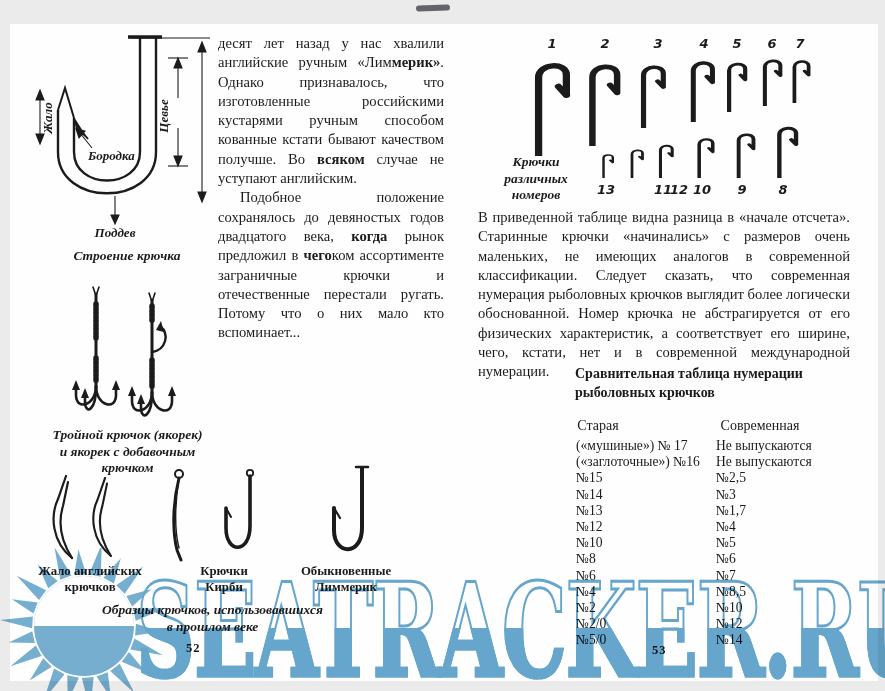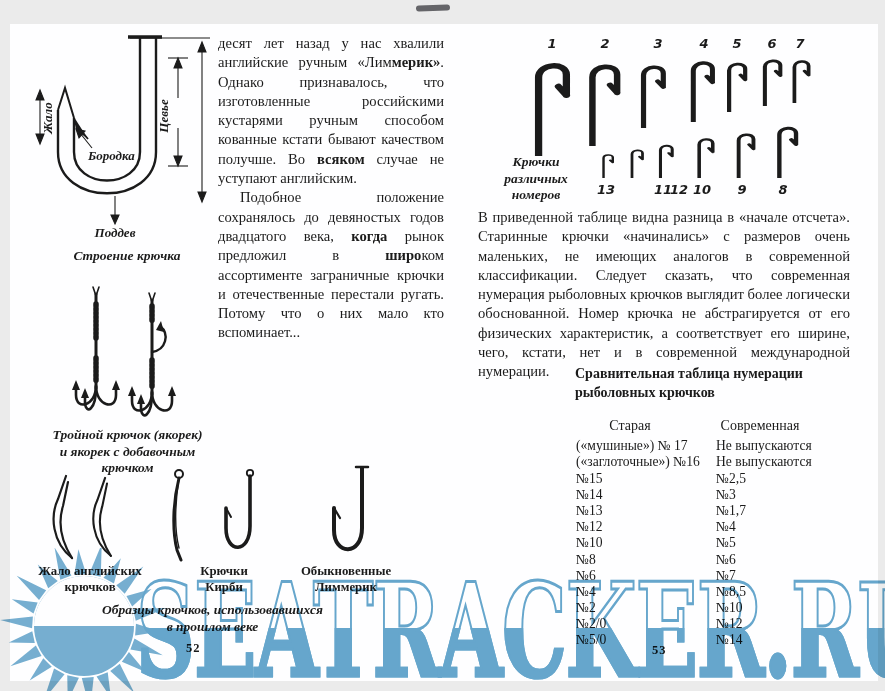--- a/index.html
+++ b/index.html
@@ -15,21 +15,21 @@
   .jtext{text-align:justify;font-size:14.6px;line-height:19.3px;}
   .jtext p{margin:0;}
   .jtext p.indent{text-indent:22px;}
   .bseg{font-weight:bold;}
   .caption{font-style:italic;font-weight:bold;text-align:center;font-size:13.5px;line-height:16.5px;}
   .smallcap{font-weight:600;font-size:12.8px;line-height:15.5px;text-align:center;}
   .fignum{position:absolute;font-family:"DejaVu Sans",sans-serif;font-weight:bold;font-style:italic;
           font-size:13px;transform:translateX(-50%);}
   .tbl-title{font-weight:bold;font-size:14px;line-height:19px;}
   .thead{font-size:14px;text-align:center;}
-  .trow{display:flex;height:16.2px;font-size:13.6px;align-items:flex-end;}
+  .trow{display:flex;height:16.2px;font-size:13.6px;align-items:flex-start;}
   .trow .c1{width:140px;}
   .pagenum{font-size:12.5px;font-weight:bold;letter-spacing:1px;}
   .wm{position:absolute;inset:0;mix-blend-mode:multiply;pointer-events:none;}
   .wm-text{position:absolute;left:136px;top:579px;white-space:nowrap;
            font-family:"DejaVu Serif",serif;font-weight:bold;font-size:130px;line-height:104px;
            letter-spacing:-2px;transform:scaleX(.63);transform-origin:left top;
            color:transparent;
            background:linear-gradient(180deg,rgba(255,255,255,0) 0 47%,var(--wm) 47% 100%);
            -webkit-background-clip:text;background-clip:text;
            -webkit-text-stroke:3px var(--wm);}
@@ -142,21 +142,21 @@
       <path d="M16,44 L22,54" stroke-width="2.2"></path>
     </g>
   </svg>
   <div class="abs smallcap" style="left:38px;top:564px;width:104px">Жало английских<br>крючков</div>
   <div class="abs smallcap" style="left:180px;top:564px;width:88px">Крючки<br>Кирби</div>
   <div class="abs smallcap" style="left:298px;top:564px;width:96px">Обыкновенные<br>Лиммерик</div>
   <div class="abs caption" style="left:90px;top:602px;width:245px">Образцы крючков, использовавшихся<br>в прошлом веке</div>
 
   <div class="abs jtext" id="left-text" style="left:218px;top:34px;width:226px">
       <p><span>десят лет назад у нас хвалили английские ручным «Лим</span><span class="bseg">мерик»</span><span>. Однако признавалось, что изготовленные российскими кустарями ручным способом кованные кстати бывают качеством получше. Во </span><span class="bseg">всяком</span><span> случае не уступают английским.</span></p>
-      <p class="indent"><span>Подобное положение сохранялось до девяностых годов двадцатого века, </span><span class="bseg">когда</span><span> рынок предложил в </span><span class="bseg">широ</span><span>ком ассортименте заграничные крючки и отечественные перестали ругать. Потому что о них мало кто вспоминает...</span></p>
+      <p class="indent"><span>Подобное положение сохранялось до девяностых годов двадцатого века, </span><span class="bseg">когда</span><span> рынок предложил в </span><span class="bseg">чего</span><span>ком ассортименте заграничные крючки и отечественные перестали ругать. Потому что о них мало кто вспоминает...</span></p>
     </div>
 
   <div class="abs pagenum" style="left:186px;top:641px">52</div>
 
   <div class="abs" id="fig-hooks" style="left:480px;top:30px;width:400px;height:200px">
       <svg viewBox="0 0 34 100" preserveAspectRatio="none" width="45" height="98" style="position:absolute;left:48px;top:28px">
         <path d="M8,100 L8,20 C8,5 29,4 29,17 L29,38 M29,38 L23,29" fill="none" stroke="#1b1b1b" stroke-width="5.5" stroke-linecap="round"></path>
       </svg>
       <div class="fignum" style="left: 72px; top: 6px;">1</div>
       <svg viewBox="0 0 34 100" preserveAspectRatio="none" width="40" height="86" style="position:absolute;left:103px;top:30px">
@@ -206,21 +206,21 @@
       <svg viewBox="0 0 34 100" preserveAspectRatio="none" width="27" height="54" style="position:absolute;left:293px;top:94px">
         <path d="M8,100 L8,20 C8,5 29,4 29,17 L29,38 M29,38 L23,29" fill="none" stroke="#1b1b1b" stroke-width="5.5" stroke-linecap="round"></path>
       </svg>
       <div class="fignum" style="left: 303px; top: 152px;">8</div>
     </div>
   <div class="abs caption" style="left:488px;top:154px;width:96px">Крючки<br>различных<br>номеров</div>
 
   <div class="abs jtext" style="left:478px;top:208px;width:372px">В приведенной таблице видна разница в «начале отсчета». Старинные крючки «начинались» с размеров очень маленьких, не имеющих аналогов в современной классификации. Следует сказать, что современная нумерация рыболовных крючков выглядит более логически обоснованной. Номер крючка не абстрагируется от его физических характеристик, а соответствует его ширине, чего, кстати, нет и в современной международной нумерации.</div>
 
   <div class="abs tbl-title" style="left:575px;top:364px;width:245px">Сравнительная таблица нумерации<br>рыболовных крючков</div>
-  <div class="abs thead" style="left:580px;top:418px;width:100px">Старая</div>
+  <div class="abs thead" style="left:548px;top:418px;width:100px">Старая</div>
   <div class="abs thead" style="left:705px;top:418px;width:110px">Современная</div>
   <div class="abs" id="tbl-rows" style="left:576px;top:438px;width:290px">
       <div class="trow">
         <span class="c1">(«мушиные») № 17</span>
         <span>Не выпускаются</span>
       </div>
       <div class="trow">
         <span class="c1">(«заглоточные») №16</span>
         <span>Не выпускаются</span>
       </div>

